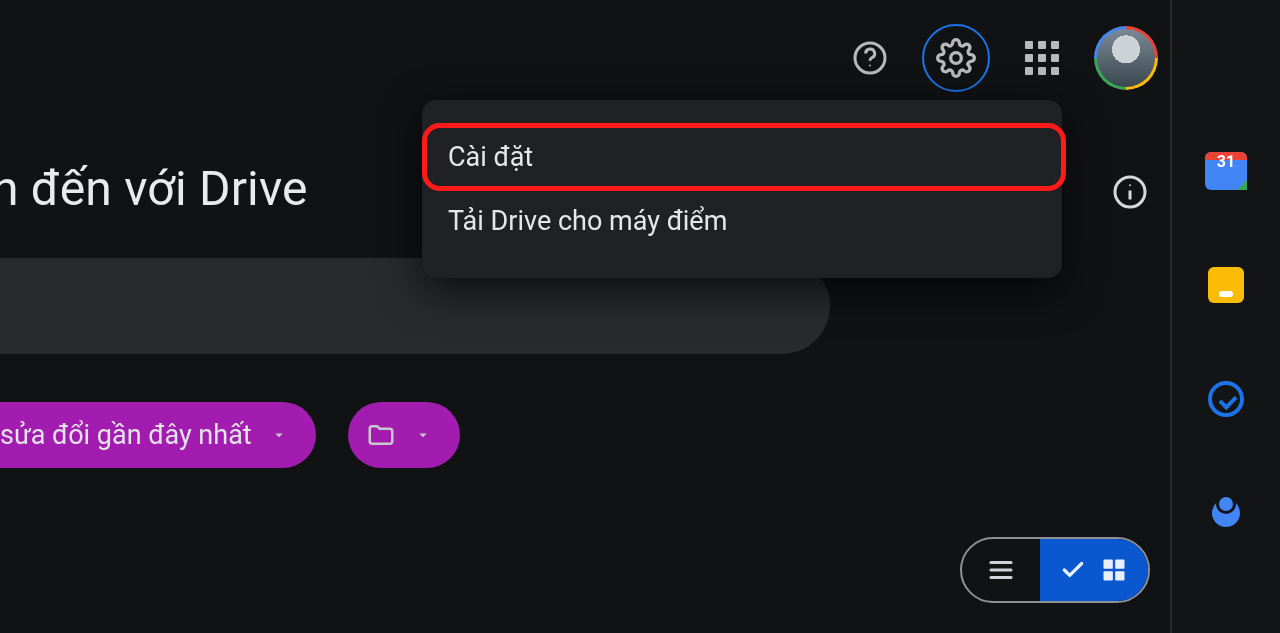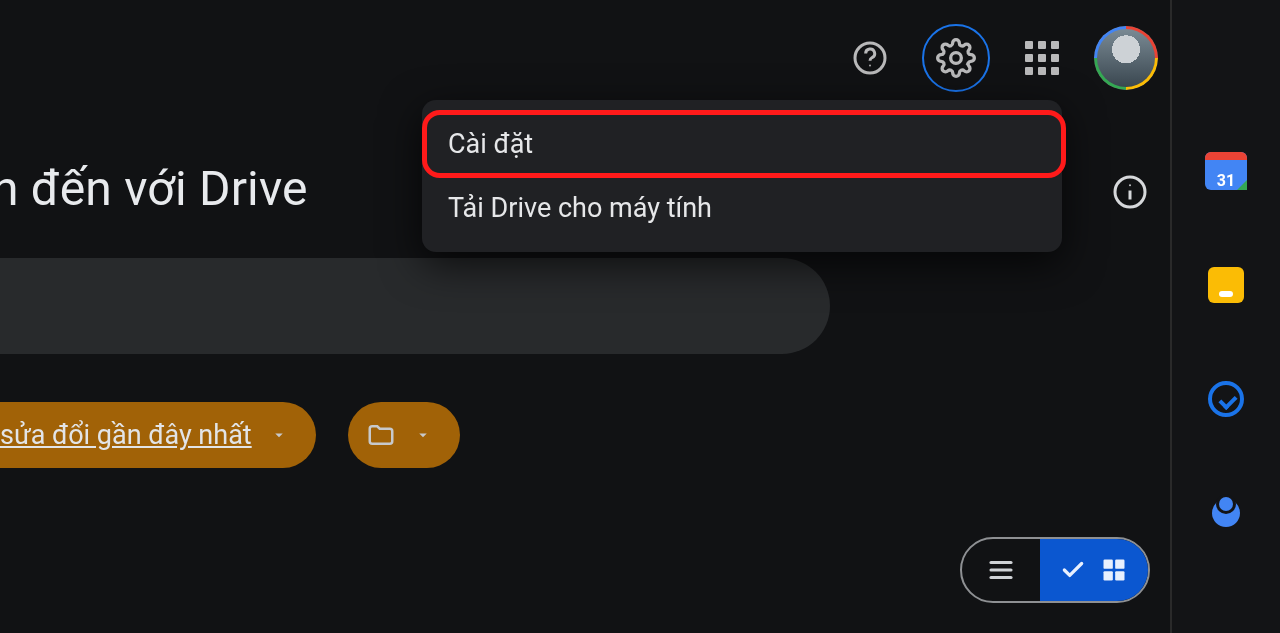--- a/index.html
+++ b/index.html
@@ -86,26 +86,25 @@
     position: absolute;
     left: 0; top: 402px;
     display: flex; gap: 32px;
   }
   .chip {
     height: 66px;
     display: flex; align-items: center;
     gap: 18px;
     padding: 0 28px 0 18px;
     border-radius: 33px;
-    background: #a16207;
+    background: #a21caf;
     color: #e2e4e7;
     font-size: 27px;
     cursor: pointer;
     white-space: nowrap;
-    text-decoration: underline;
   }
   .chip.first { border-radius: 0 33px 33px 0; padding-left: 0; }
   .chip svg { color: #c7c9cc; }
   .chevron { font-size: 18px; color: #c7c9cc; }
 
   
   .viewtoggle {
     position: absolute;
     right: 20px; bottom: 30px;
     display: flex;
@@ -138,21 +137,21 @@
   }
 
   
   .menu {
     position: absolute;
     left: 422px; top: 100px;
     width: 640px;
     background: #202124;
     border-radius: 14px;
     box-shadow: 0 12px 40px rgba(0,0,0,0.7);
-    padding: 12px 0;
+    padding: 25px 0;
     z-index: 20;
   }
   .menu-item {
     height: 64px;
     display: flex; align-items: center;
     padding: 0 26px;
     color: #e6e7e9;
     font-size: 27px;
     cursor: pointer;
   }
@@ -179,21 +178,21 @@
   .sp-btn {
     width: 42px; height: 42px;
     display: flex; align-items: center; justify-content: center;
     cursor: pointer;
   }
   .sp-calendar {
     width: 56px; height: 38px; border-radius: 6px;
     background: linear-gradient(#4285f4,#4285f4);
     position: relative;
     color: #fff; font-size: 16px; font-weight: 700;
-    display: flex; align-items: flex-end; justify-content: center;
+    display: flex; align-items: flex-start; justify-content: center;
   }
   .sp-calendar::before {
     content: ""; position: absolute; top: 0; left: 0; right: 0; height: 8px;
     background: #ea4335; border-radius: 6px 6px 0 0;
   }
   .sp-calendar::after {
     content: ""; position: absolute; bottom: 0; right: 0;
     border-style: solid; border-width: 0 0 10px 10px;
     border-color: transparent transparent #34a853 transparent;
   }
@@ -310,21 +309,21 @@
             <rect x="13" y="13" width="8" height="8" rx="1"></rect>
           </svg>
       </div>
     </div>
 
     <div class="menu">
       <div class="menu-item hl">
         <span>Cài đặt</span>
       </div>
       <div class="menu-item">
-        <span>Tải Drive cho máy tính</span>
+        <span>Tải Drive cho máy điểm</span>
       </div>
     </div>
 
   </div>
 
   <div class="sidepanel">
     <div class="sp-btn">
       <div class="sp-calendar">
         <span style="position:relative;z-index:1">31</span>
       </div>

